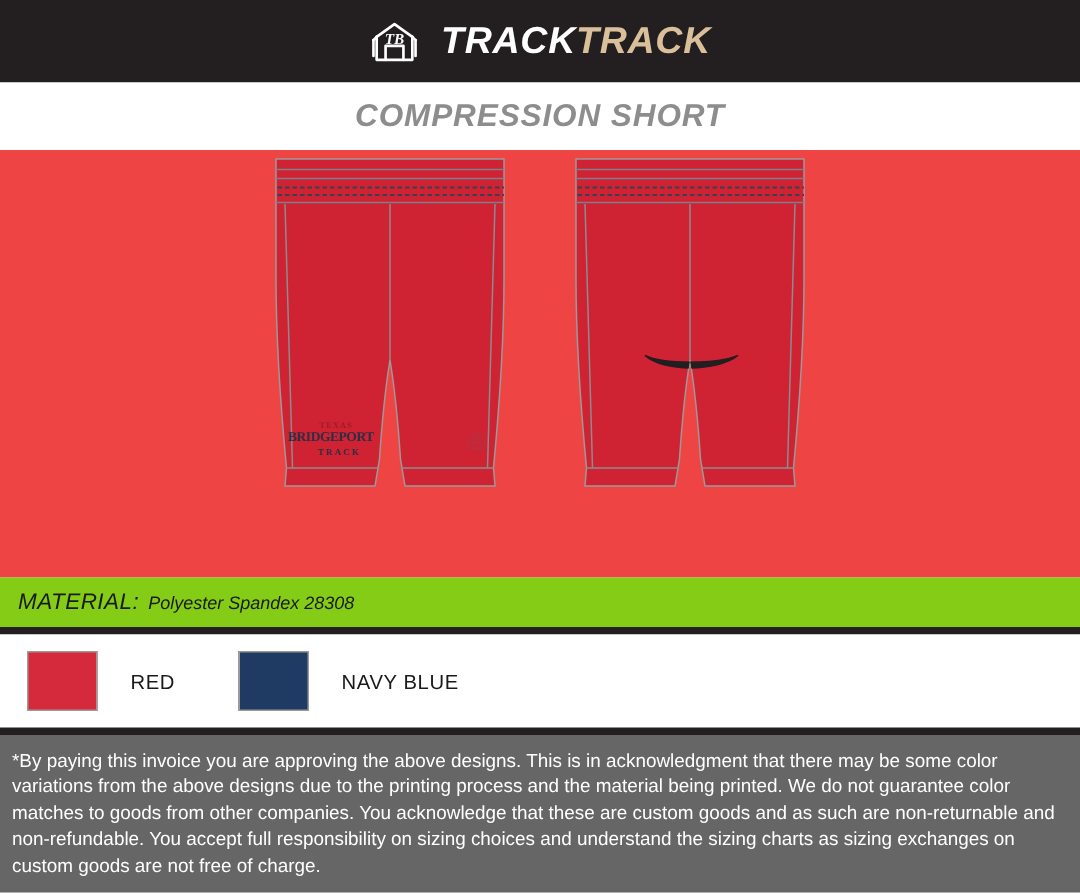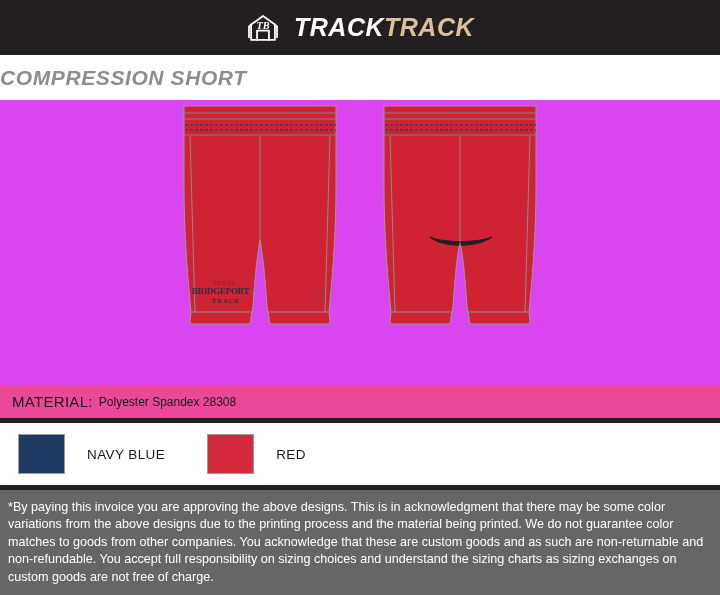--- a/index.html
+++ b/index.html
@@ -24,43 +24,44 @@
     font-size:25px;font-weight:bold;font-style:italic;
     letter-spacing:0.5px;line-height:1;
     display:flex;
   }
   .brand-track{color:#ffffff;}
   .brand-barn{color:#d9c09a;}
 
   
   .title-area{
     height:45px;width:720px;
-    display:flex;align-items:center;
+    display:flex;align-items:center;justify-content:center;
     background:#ffffff;
   }
   .product-title{
     font-size:21px;font-weight:bold;font-style:italic;
     color:#8d8d8d;letter-spacing:0.6px;
   }
 
   
   .art-area{
     width:720px;height:285px;
     display:flex;align-items:flex-start;justify-content:center;
     gap:20px;
-    background:#d946ef;
+    background:#ef4444;
   }
   .garment{display:block;}
 
   
   .material-row{
     width:720px;height:33px;
     display:flex;align-items:center;
     padding-left:12px;box-sizing:border-box;
-    background:#ec4899;
+    background:#84cc16;
+    font-style:italic;
   }
   .material-label{
     font-size:15px;color:#1a1a1a;font-weight:normal;
     letter-spacing:0.3px;
   }
   .material-value{
     font-size:12px;color:#1a1a1a;margin-left:6px;
   }
 
   .rule{
@@ -204,24 +205,24 @@
 
 <div class="material-row">
   <span class="material-label">MATERIAL:</span>
   <span class="material-value">Polyester Spandex 28308</span>
 </div>
 
 <div class="rule"></div>
 
 <div class="swatch-band">
   <div class="swatch-item">
+    <span class="swatch-chip" style="background:#d52a3c"></span>
+    <span class="swatch-name">RED</span>
+  </div>
+  <div class="swatch-item">
     <span class="swatch-chip" style="background:#1f3a63"></span>
     <span class="swatch-name">NAVY BLUE</span>
   </div>
-  <div class="swatch-item">
-    <span class="swatch-chip" style="background:#d52a3c"></span>
-    <span class="swatch-name">RED</span>
-  </div>
 </div>
 
 <div class="rule"></div>
 
 <div class="footer">*By paying this invoice you are approving the above designs. This is in acknowledgment that there may be some color variations from the above designs due to the printing process and the material being printed. We do not guarantee color matches to goods from other companies.  You acknowledge that these are custom goods and as such are non-returnable and non-refundable.  You accept full responsibility on sizing choices and understand the sizing charts as sizing exchanges on custom goods are not free of charge.</div>
 
 </body></html>

